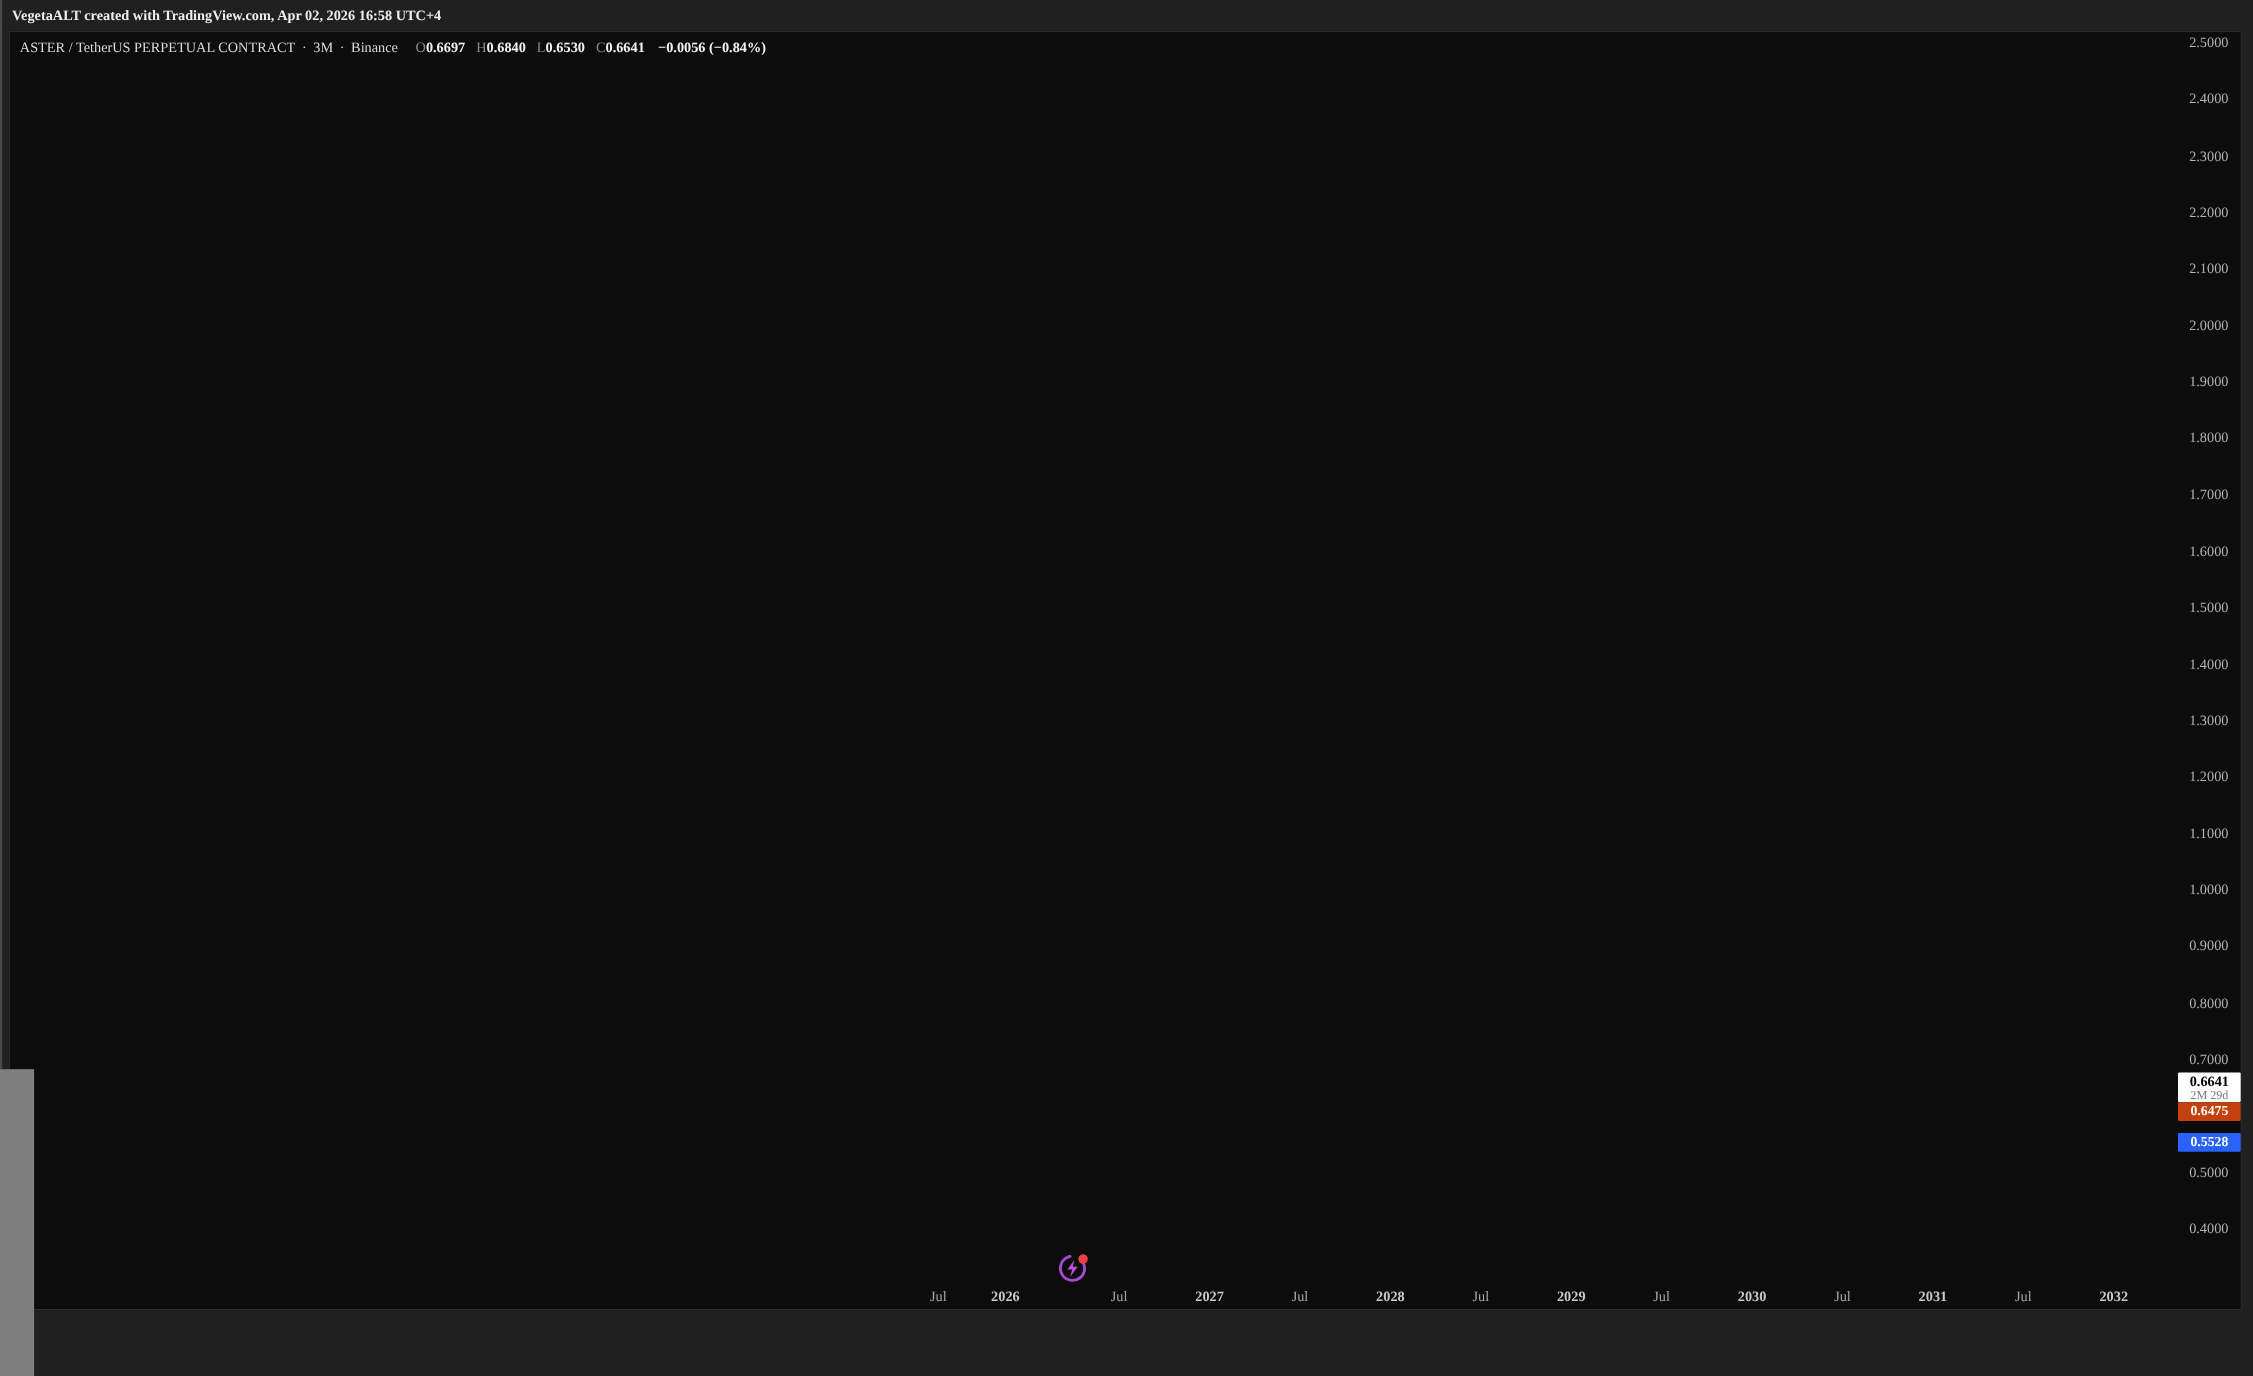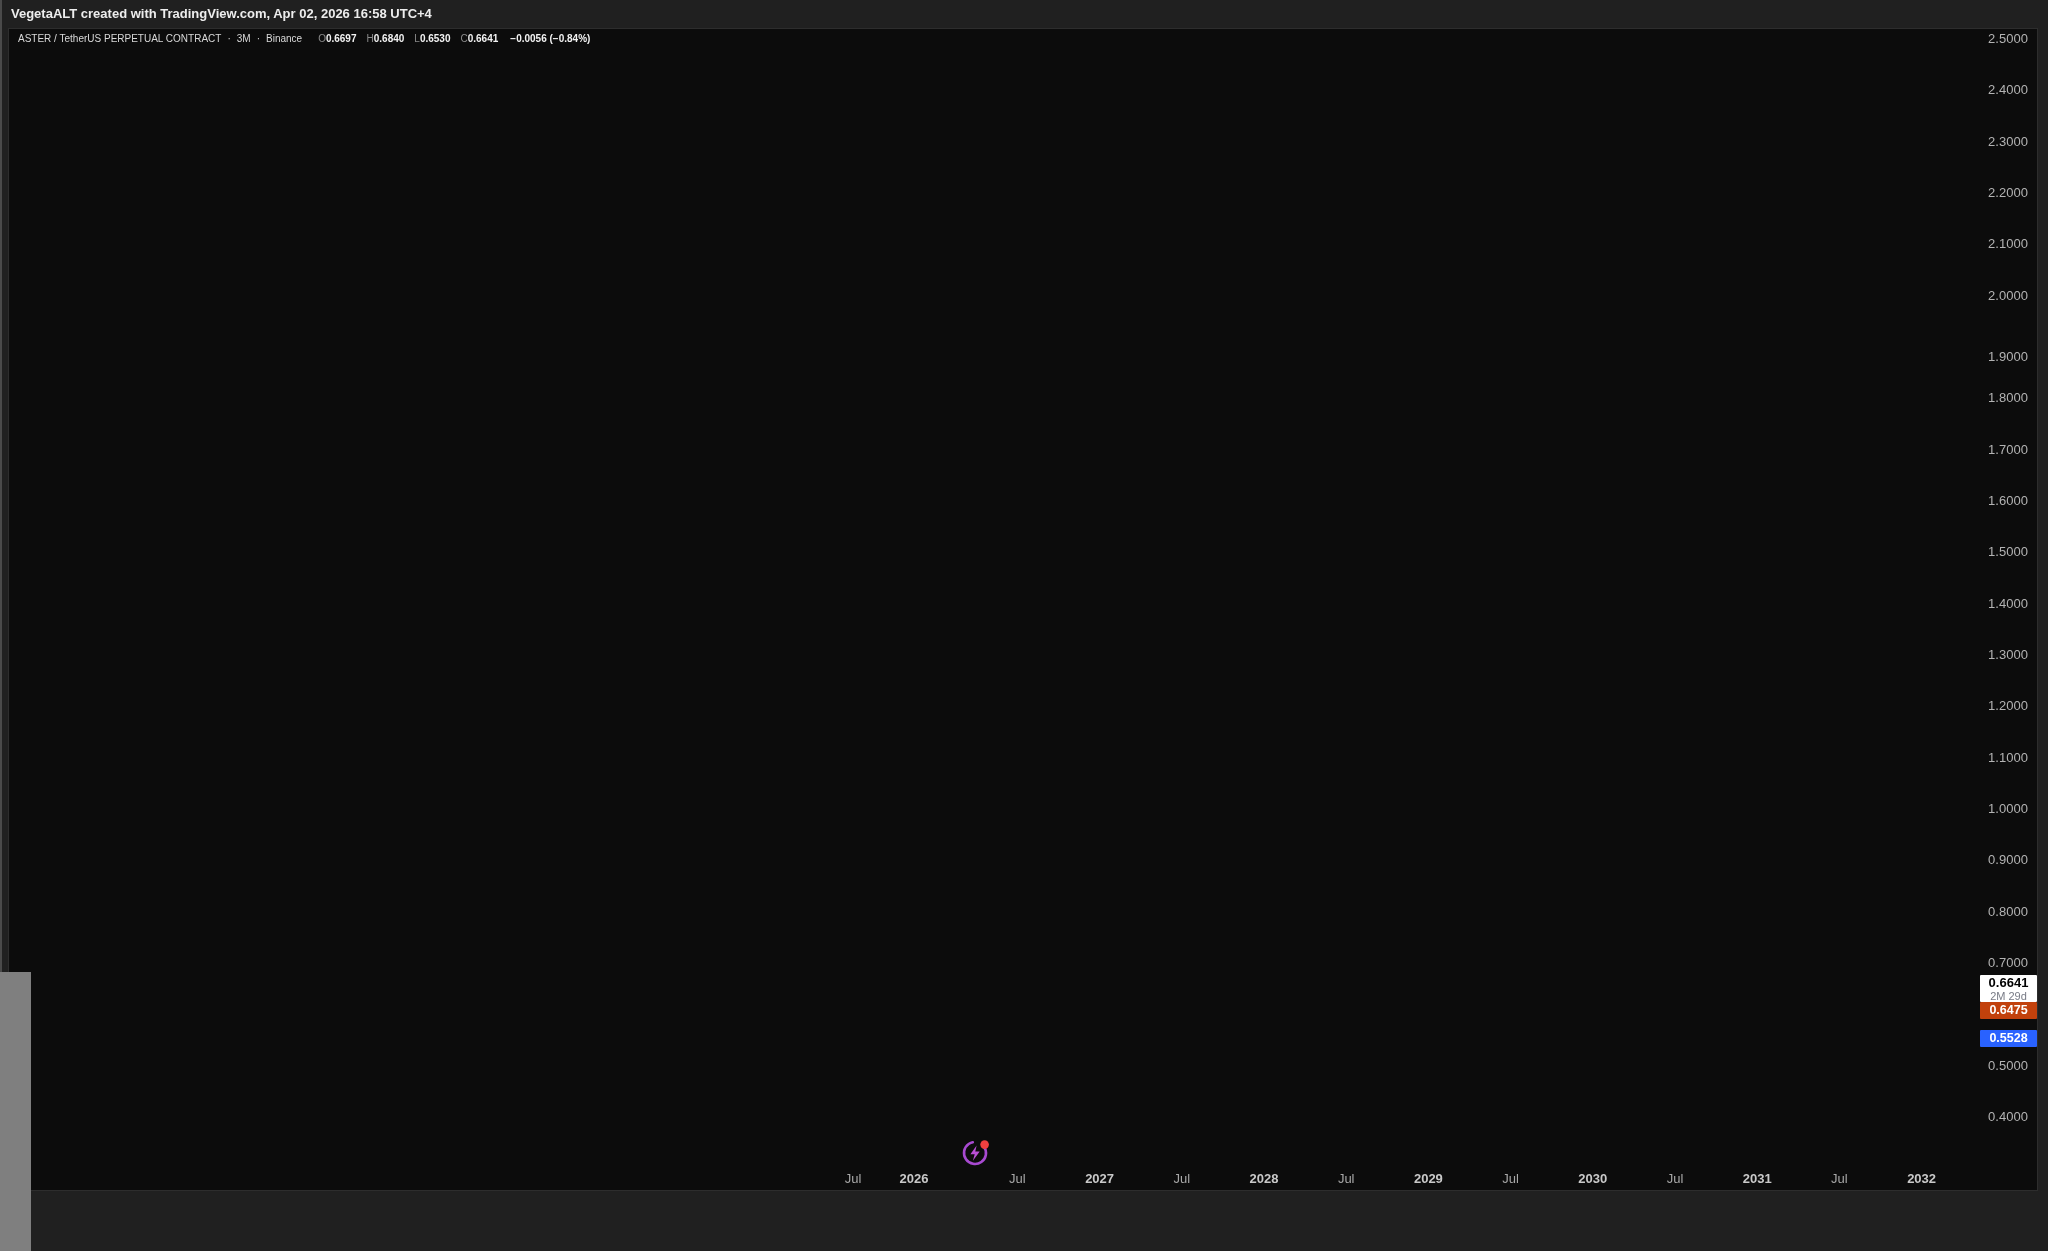--- a/index.html
+++ b/index.html
@@ -1,25 +1,25 @@
 <!DOCTYPE html>
 <html><head>
 <meta charset="utf-8">
 <style>
   html,body{margin:0;padding:0;background:#202020;}
   #page{position:relative;width:2048px;height:1251px;background:#202020;overflow:hidden;
-        font-family:Liberation Sans, sans-serif;-webkit-font-smoothing:antialiased;}
+        font-family:Liberation Serif, serif;-webkit-font-smoothing:antialiased;}
   
   #topbar{position:absolute;left:0;top:0;width:2048px;height:28px;background:#202020;}
   #topbar .txt{position:absolute;left:11px;top:0;line-height:28px;font-size:13px;font-weight:700;color:#ededed;white-space:nowrap;}
   
   #widget{position:absolute;left:8px;top:28px;width:2030px;height:1163px;background:#0c0c0c;border:1px solid #2d2d2d;box-sizing:border-box;}
   #chart-layer{position:absolute;left:0;top:0;width:2048px;height:922px;pointer-events:none;}
   
-  #legend{position:absolute;left:18px;top:33px;height:18px;display:flex;align-items:flex-start;font-size:10px;color:#d9d9d9;white-space:nowrap;z-index:6;}
+  #legend{position:absolute;left:18px;top:33px;height:18px;display:flex;align-items:flex-end;font-size:13px;color:#d9d9d9;white-space:nowrap;z-index:6;}
   #legend .sep{margin:0 6px;color:#d9d9d9;}
   #legend .ohlc{margin-left:16px;display:flex;align-items:center;}
   #legend .k{color:#8b8b8b;margin-left:10px;}
   #legend .v{color:#f2f2f2;font-weight:600;}
   #legend .chg{margin-left:12px;color:#f2f2f2;font-weight:600;}
   
   #price-axis{position:absolute;left:1978px;top:28px;width:60px;height:1136px;}
   #time-axis{position:absolute;left:8px;top:1164px;width:1970px;height:27px;}
   .ytick{position:absolute;width:60px;text-align:center;font-size:13px;color:#b3b3b3;}
   .xtick{position:absolute;top:1171px;transform:translateX(-50%);font-size:13px;color:#a8a8a8;}
@@ -69,21 +69,21 @@
   <div id="price-axis"></div>
   <div id="time-axis"></div>
 
   <div id="chart-layer">
       <div class="ytick" style="left: 1978px; top: 31px;">2.5000</div>
       <div class="ytick" style="left: 1978px; top: 82.3333px;">2.4000</div>
       <div class="ytick" style="left: 1978px; top: 133.667px;">2.3000</div>
       <div class="ytick" style="left: 1978px; top: 185px;">2.2000</div>
       <div class="ytick" style="left: 1978px; top: 236.333px;">2.1000</div>
       <div class="ytick" style="left: 1978px; top: 287.667px;">2.0000</div>
-      <div class="ytick" style="left: 1978px; top: 349px;">1.9000</div>
+      <div class="ytick" style="left: 1978px; top: 339px;">1.9000</div>
       <div class="ytick" style="left: 1978px; top: 390.333px;">1.8000</div>
       <div class="ytick" style="left: 1978px; top: 441.667px;">1.7000</div>
       <div class="ytick" style="left: 1978px; top: 493px;">1.6000</div>
       <div class="ytick" style="left: 1978px; top: 544.333px;">1.5000</div>
       <div class="ytick" style="left: 1978px; top: 595.667px;">1.4000</div>
       <div class="ytick" style="left: 1978px; top: 647px;">1.3000</div>
       <div class="ytick" style="left: 1978px; top: 698.333px;">1.2000</div>
       <div class="ytick" style="left: 1978px; top: 749.667px;">1.1000</div>
       <div class="ytick" style="left: 1978px; top: 801px;">1.0000</div>
       <div class="ytick" style="left: 1978px; top: 852.333px;">0.9000</div>

